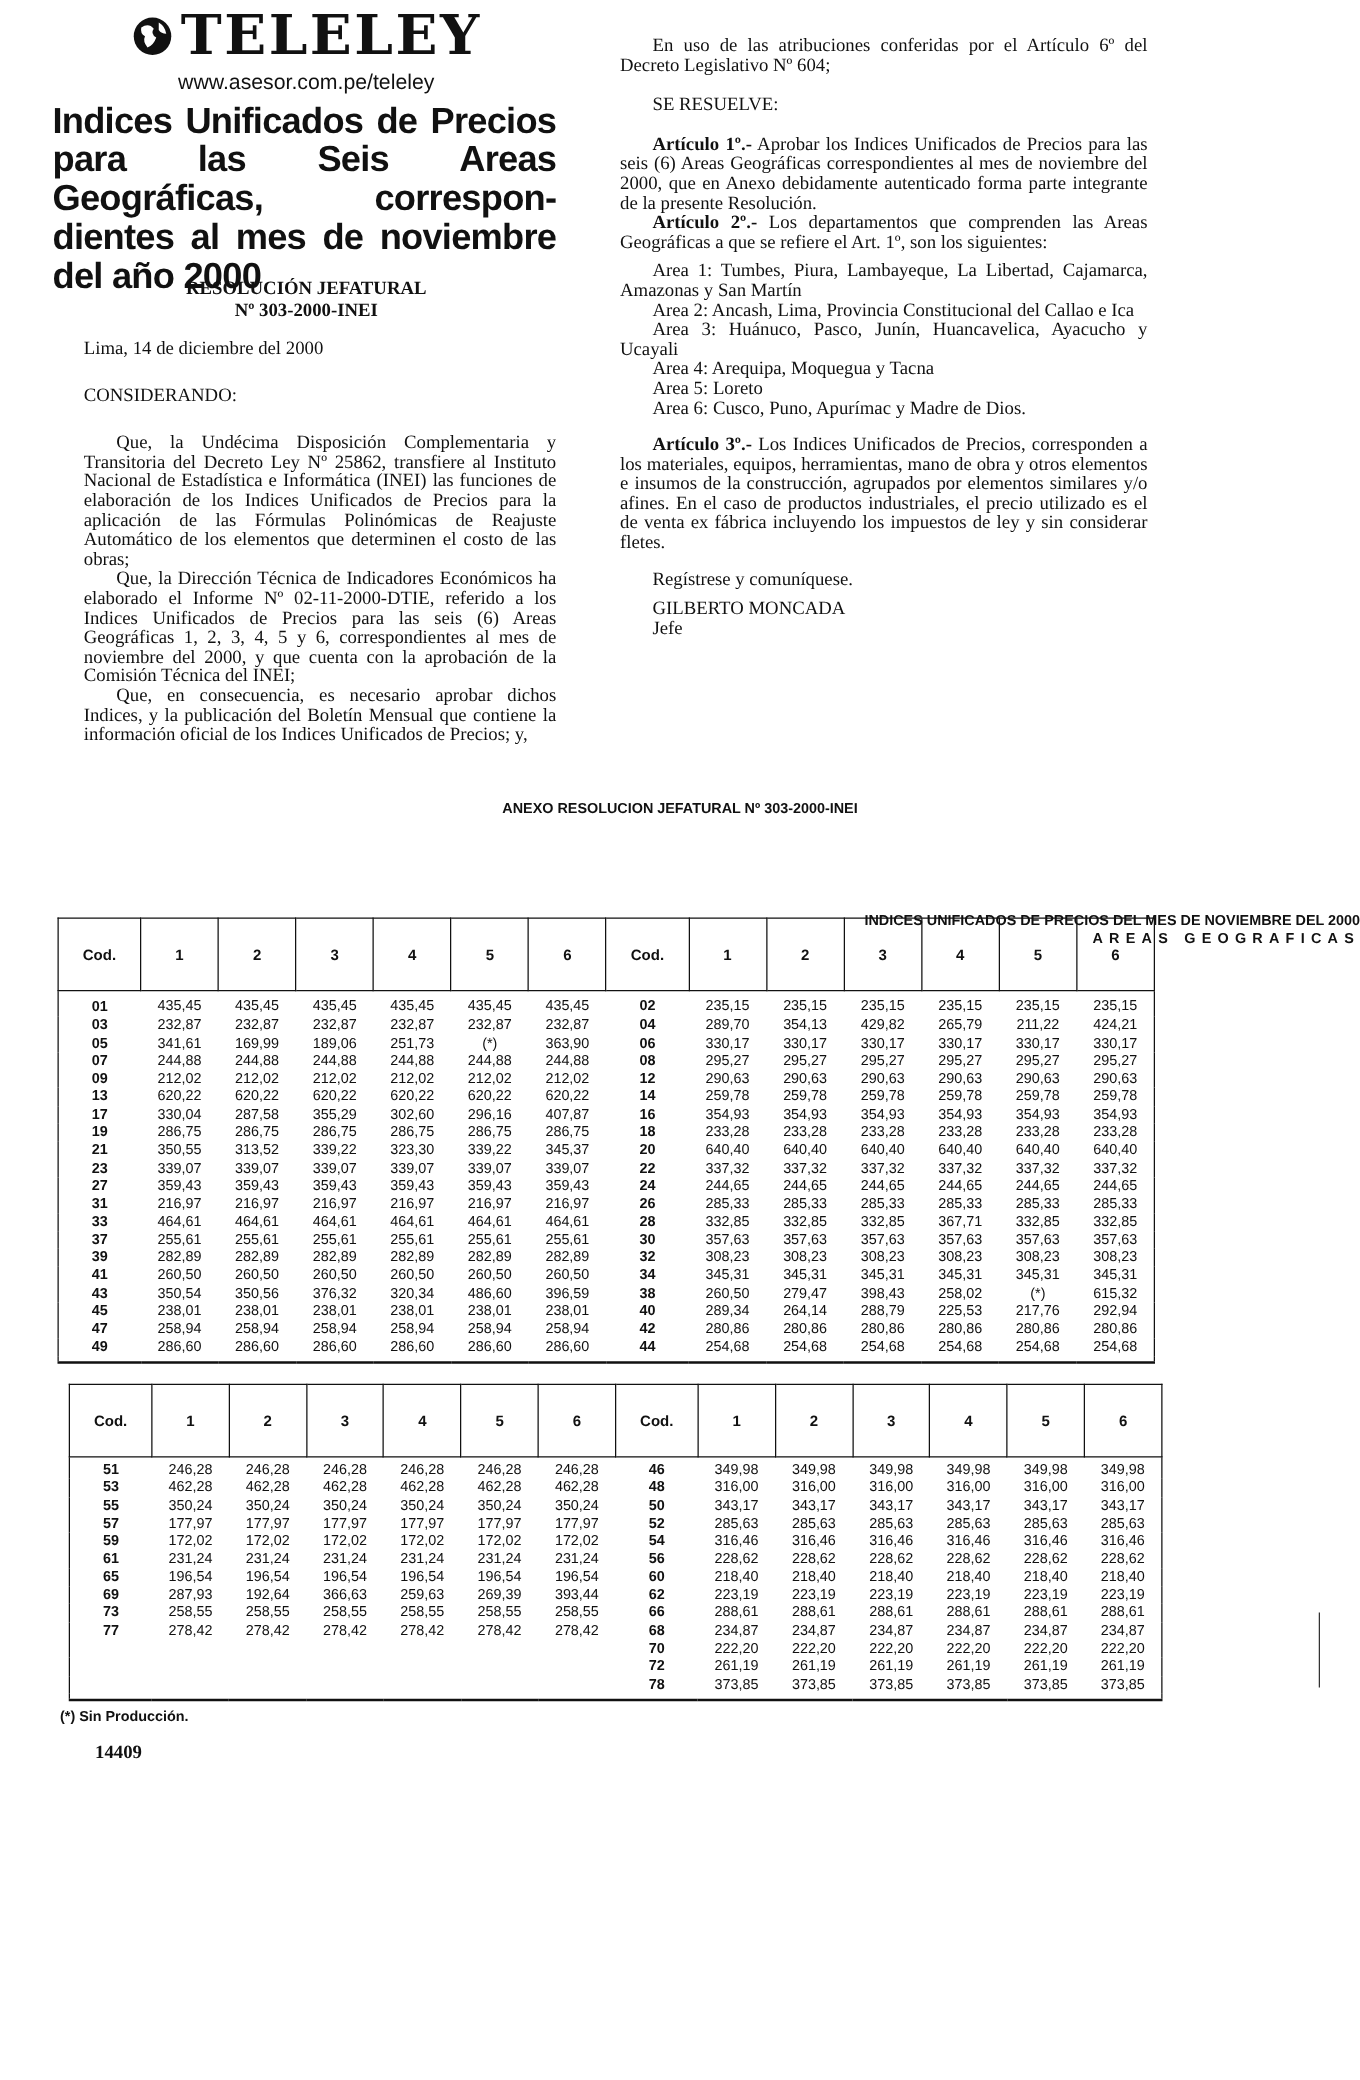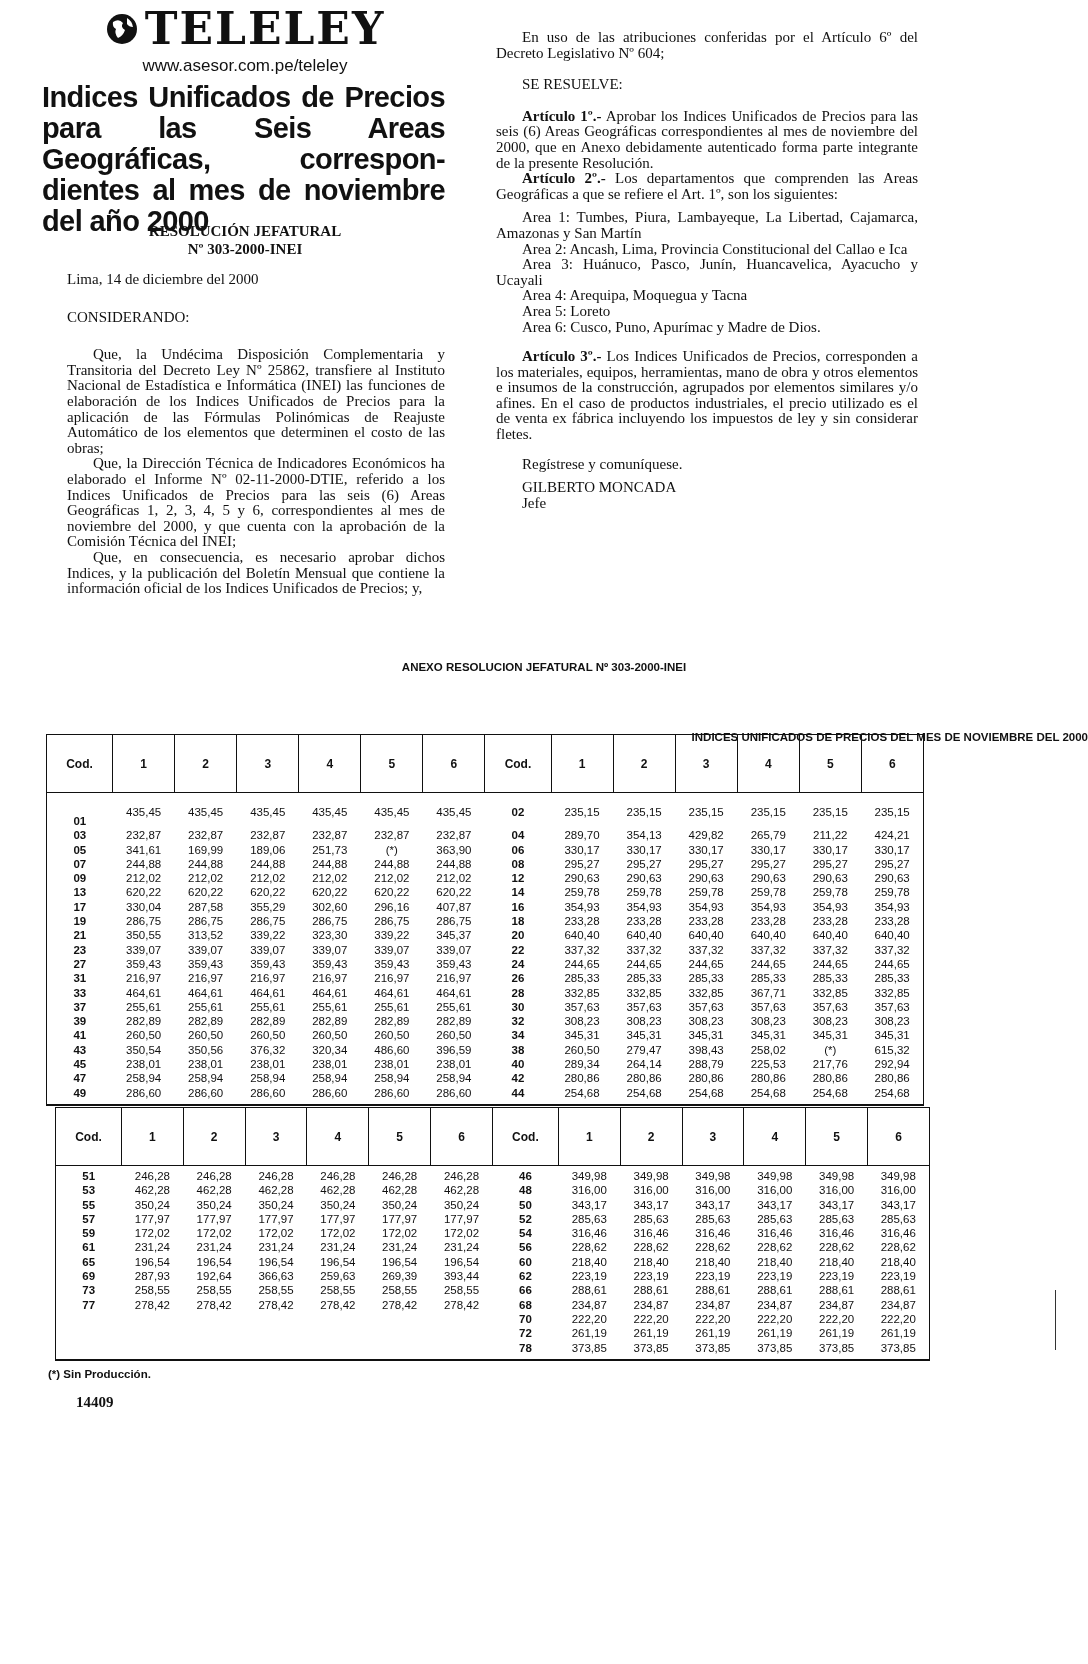--- a/index.html
+++ b/index.html
@@ -16,21 +16,21 @@
   .col{position:absolute;font-family:"Liberation Serif",serif;font-size:15px;line-height:15.6px;text-align:justify;}
   .col p{margin:0;}
   .ind{text-indent:26px;}
   #leftcol{left:67px;top:272px;width:378px;}
   #rightcol{left:496px;top:30px;width:422px;}
   .gap{height:14px;}
   .gap-s{height:8px;}
   b.art{font-weight:bold;}
 
   
-  #annex-title{position:absolute;left:0;width:1088px;top:661px;text-align:center;font-family:"Liberation Sans",sans-serif;font-weight:bold;font-size:11.5px;}
+  #annex-title{position:absolute;left:0;width:1088px;top:641px;text-align:center;font-family:"Liberation Sans",sans-serif;font-weight:bold;font-size:11.5px;}
   #annex-sub{position:absolute;left:0;width:1088px;top:730px;text-align:right;font-family:"Liberation Sans",sans-serif;font-weight:bold;font-size:11.5px;line-height:14px;}
   #annex-sub .spaced{letter-spacing:5px;}
 
   table.idx{position:absolute;border-collapse:collapse;font-family:"Liberation Sans",sans-serif;font-size:11.5px;}
   table.idx th{border:1.5px solid #111;font-weight:bold;font-size:12px;height:25px;padding:16px;text-align:center;}
   table.idx td{padding:0;text-align:center;height:14.3px;line-height:14.3px;}
   table.idx td.code{font-weight:bold;}
   table.idx tbody{border-left:1.5px solid #111;border-right:1.5px solid #111;border-bottom:2px solid #111;}
   #t1{left:46px;top:734px;width:878px;}
   #t2{left:55px;top:1107px;width:875px;}
@@ -88,20 +88,21 @@
   <div class="gap"></div>
   <p class="ind">Regístrese y comuníquese.</p>
   <div class="gap-s"></div>
   <p class="ind">GILBERTO MONCADA</p>
   <p class="ind">Jefe</p>
 </div>
 
 <div id="annex-title">ANEXO RESOLUCION JEFATURAL Nº 303-2000-INEI</div>
 <div id="annex-sub">
   <div>INDICES UNIFICADOS DE PRECIOS DEL MES DE NOVIEMBRE DEL 2000</div>
+  <div class="spaced">AREAS GEOGRAFICAS</div>
 </div>
 
 <table id="t1" class="idx">
   <colgroup>
       <col class="c">
       <col class="v">
       <col class="v">
       <col class="v">
       <col class="v">
       <col class="v">
@@ -127,21 +128,21 @@
         <th>1</th>
         <th>2</th>
         <th>3</th>
         <th>4</th>
         <th>5</th>
         <th>6</th>
       </tr>
     </thead>
   <tbody>
       <tr>
-        <td class="code" style="padding-top: 21px; margin-left: 16px;">01</td>
+        <td class="code" style="padding-top: 6px; margin-left: 16px;">01</td>
         <td style="padding-top: 3px;">435,45</td>
         <td style="padding-top: 3px;">435,45</td>
         <td style="padding-top: 3px;">435,45</td>
         <td style="padding-top: 3px;">435,45</td>
         <td style="padding-top: 3px;">435,45</td>
         <td style="padding-top: 3px;">435,45</td>
         <td class="code" style="padding-top: 3px;">02</td>
         <td style="padding-top: 3px;">235,15</td>
         <td style="padding-top: 3px;">235,15</td>
         <td style="padding-top: 3px;">235,15</td>

